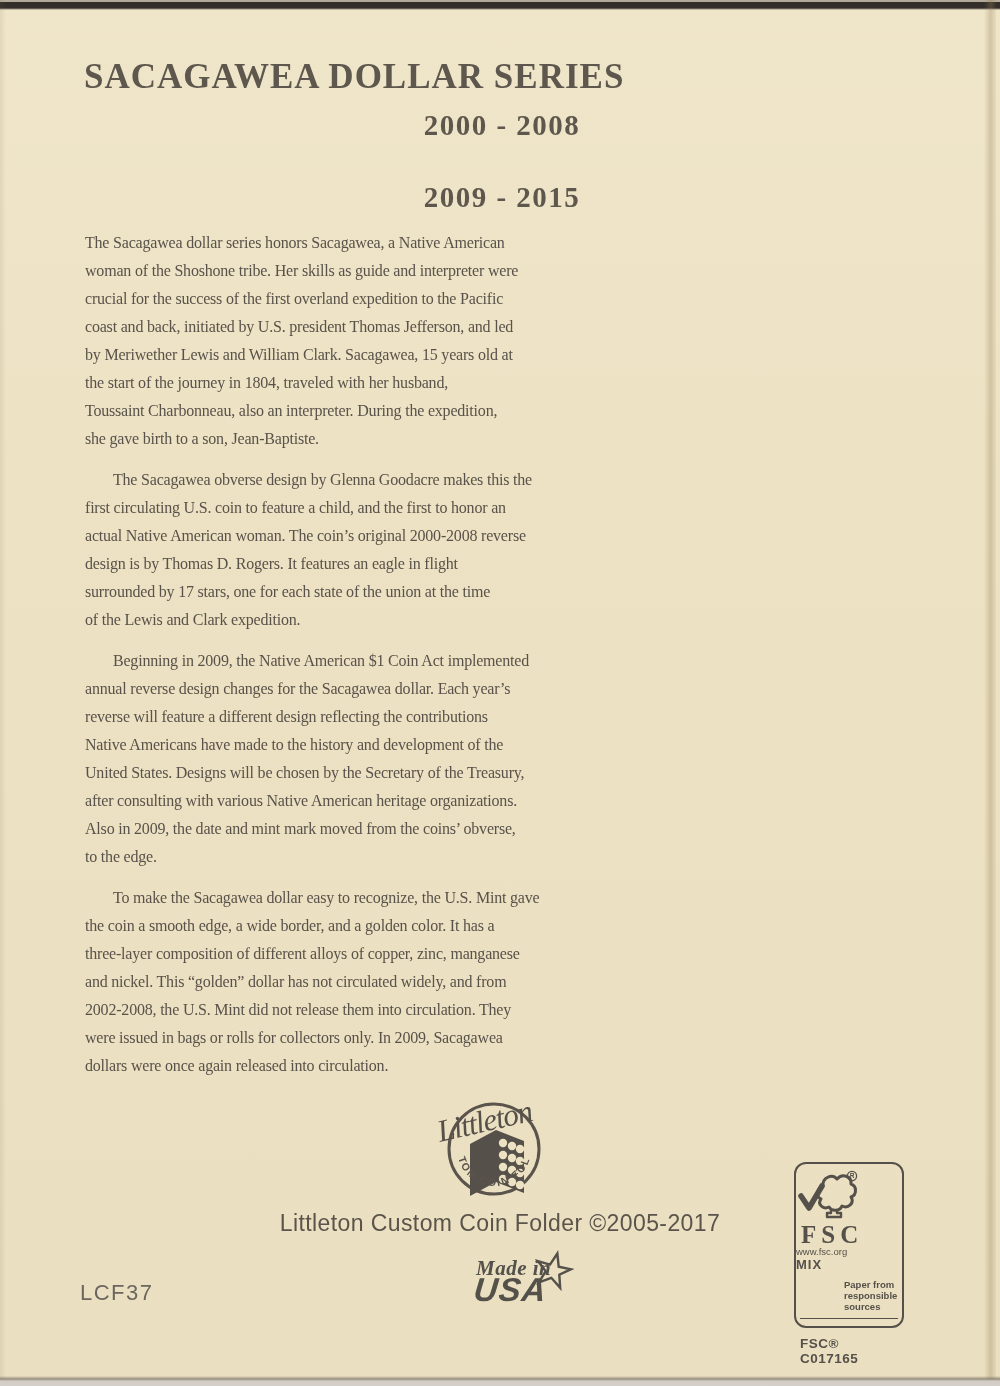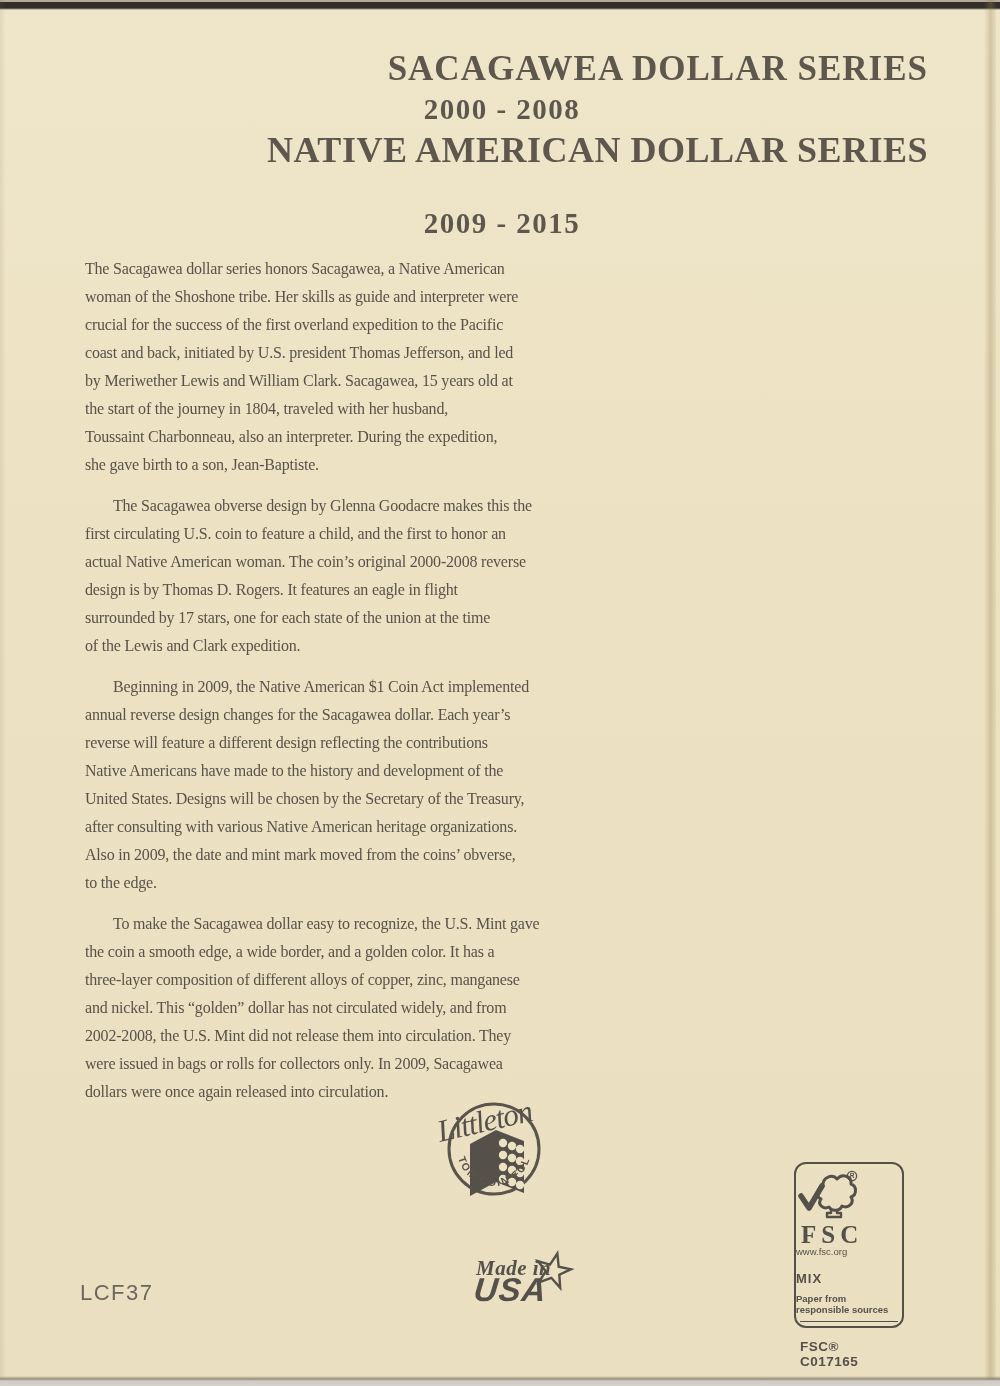--- a/index.html
+++ b/index.html
@@ -16,21 +16,21 @@
   .edge-top{position:absolute;top:0;left:0;right:0;height:10px;
     background:linear-gradient(180deg,#b3aa9a 0,#b3aa9a 2px,#332e29 2px,#332e29 8px,rgba(51,46,41,0) 10px);}
   .edge-bottom{position:absolute;bottom:0;left:0;right:0;height:10px;
     background:linear-gradient(180deg,rgba(0,0,0,0) 0,rgba(130,122,110,.8) 3px,#d2ccc5 5px,#d5d0c9 100%);}
   .edge-right{position:absolute;top:0;bottom:0;right:4px;width:12px;
     background:linear-gradient(90deg,rgba(150,128,86,0) 0,rgba(150,128,86,.33) 55%,rgba(150,128,86,.08) 100%);}
   .edge-left{position:absolute;top:0;bottom:0;left:0;width:6px;
     background:linear-gradient(90deg,rgba(120,105,75,.12),rgba(120,105,75,0));}
 
   .content{padding:46px 68px 0 72px;}
-  .title{margin:4px;text-align:right;font-weight:bold;color:#5e574d;}
+  .title{margin:12px;text-align:left;font-weight:bold;color:#5e574d;}
   .title-1{font-size:35px;line-height:37px;letter-spacing:1px;}
   .years{text-align:center;font-weight:bold;color:#5e574d;}
   .years-1{font-size:29px;line-height:36px;letter-spacing:1.5px;text-align:center;}
   .title-2{font-size:36px;line-height:38px;letter-spacing:.5px;}
   .years-2{font-size:29px;line-height:37px;letter-spacing:1.5px;margin-top:36px;}
 
   .body-text{margin-top:7px;}
   .para{
     margin:13px;font-size:16px;line-height:28px;font-weight:normal;
     letter-spacing:-.2px;color:#59524a;white-space:pre-line;
@@ -67,39 +67,38 @@
   
   .fsc-box{
     position:absolute;left:794px;top:1162px;width:106px;height:162px;
     border:2.5px solid #55504a;border-radius:12px;text-align:left;
     color:#55504a;font-family:"Liberation Sans",sans-serif;box-sizing:content-box;
   }
   .fsc-tree{margin-top:6px;}
   .fsc-name{font-family:"Liberation Serif",serif;font-size:25px;font-weight:bold;
     letter-spacing:5px;text-indent:5px;line-height:22px;}
   .fsc-url{font-size:9.5px;font-weight:normal;line-height:11px;}
-  .fsc-mix{font-size:13px;font-weight:bold;margin-top:15px;line-height:14px;letter-spacing:1px;}
-  .fsc-desc{font-size:9.5px;font-weight:bold;line-height:11px;margin-top:7px;white-space:pre-line;}
+  .fsc-mix{font-size:13px;font-weight:bold;margin-top:1px;line-height:14px;letter-spacing:1px;}
+  .fsc-desc{font-size:9.5px;font-weight:bold;line-height:11px;margin-top:7px;white-space:pre-line;padding-left:48px;}
   .fsc-license{margin:6px 4px 0;border-top:1.5px solid #55504a;padding-top:17px;
     font-size:13.5px;font-weight:bold;letter-spacing:.5px;}
 </style>
 </head>
 <body>
 
 <div class="page">
 
   <div class="edge-top"></div>
   <div class="edge-left"></div>
   <div class="edge-right"></div>
   <div class="edge-bottom"></div>
 
   <div class="content">
     <h1 class="title title-1">SACAGAWEA DOLLAR SERIES</h1>
     <div class="years years-1">2000 - 2008</div>
-    <h1 class="title title-2">NATIVE AMERICAN DOLLAR SERIES</h1>
     <div class="years years-2">2009 - 2015</div>
 
     <div class="body-text">
       <p class="para">The Sacagawea dollar series honors Sacagawea, a Native American
 woman of the Shoshone tribe. Her skills as guide and interpreter were
 crucial for the success of the first overland expedition to the Pacific
 coast and back, initiated by U.S. president Thomas Jefferson, and led
 by Meriwether Lewis and William Clark. Sacagawea, 15 years old at
 the start of the journey in 1804, traveled with her husband,
 Toussaint Charbonneau, also an interpreter. During the expedition,
@@ -149,20 +148,21 @@
           <circle cx="94" cy="93" r="4.2"></circle>
       </g>
     </g>
     <path id="littleton-arc" d="M 33,69 A 37,37 0 0 0 103,69" fill="none" stroke="none"></path>
     <text font-family="Liberation Sans, sans-serif" font-size="10.5" font-weight="bold" letter-spacing="1.8" fill="#5a544c">
       <textPath href="#littleton-arc" xlink:href="#littleton-arc" startOffset="50%" text-anchor="middle">CUSTOM COIN FOLDER</textPath>
     </text>
     <text x="14" y="50" transform="rotate(-13 14 50)" font-family="Liberation Serif, serif" font-style="italic" font-size="31" letter-spacing="-1" fill="#56504a">Littleton</text>
   </svg>
 
+  <div class="copyright">Littleton Custom Coin Folder ©2005-2017</div>
 
   <div class="made-usa">
     <svg width="42" height="42" viewBox="0 0 42 42">
       <polygon points="21,3 25.5,15.5 38,15 28,23 32,35.5 21,28 10,35.5 14,23 4,15 16.5,15.5" fill="none" stroke="#54504a" stroke-width="2.4" transform="rotate(14 21 21)"></polygon>
     </svg>
     <span class="made-in">Made in</span>
     <span class="usa">USA</span>
   </div>
 
   <div class="item-code">LCF37</div>

